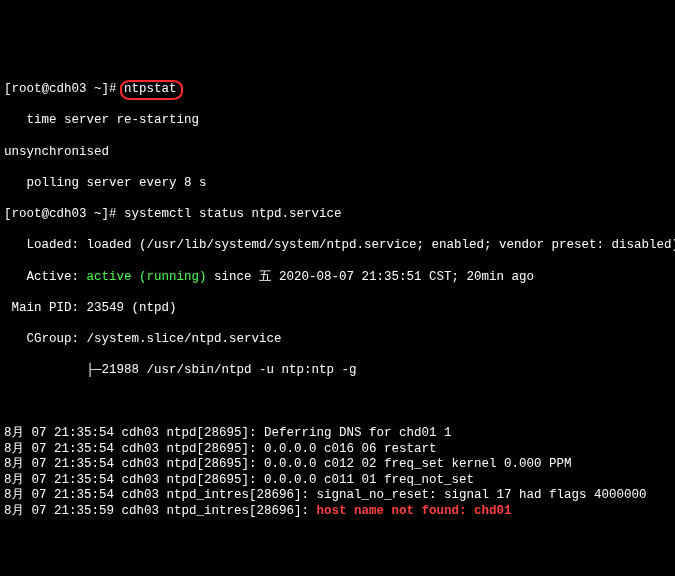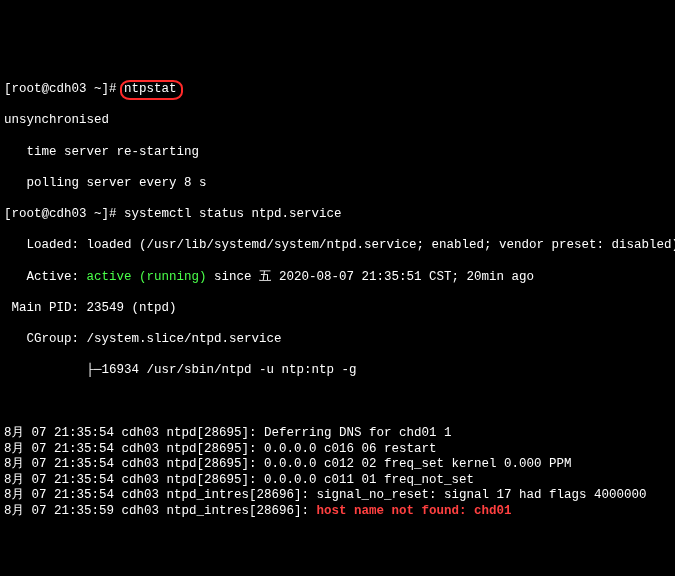--- a/index.html
+++ b/index.html
@@ -34,29 +34,29 @@
   }
   .line { display: block; }
 </style>
 </head>
 <body>
 
 
 
 <div>
 <span class="line"><span>[root@cdh03 ~]# </span><span class="highlight-box"><span>ntpstat</span></span></span>
+<span class="line">   time server re-starting</span>
 <span class="line">unsynchronised</span>
-<span class="line">   time server re-starting</span>
 <span class="line">   polling server every 8 s</span>
 <span class="line"><span>[root@cdh03 ~]# </span><span>systemctl status ntpd.service</span></span>
 <span class="line">   Loaded: loaded (/usr/lib/systemd/system/ntpd.service; enabled; vendor preset: disabled)</span>
 <span class="line"><span>   Active: </span><span class="greenb">active (running)</span><span> since 五 2020-08-07 21:35:51 CST; 20min ago</span></span>
 <span class="line"> Main PID: 23549 (ntpd)</span>
 <span class="line">   CGroup: /system.slice/ntpd.service</span>
-<span class="line">           ├─16934 /usr/sbin/ntpd -u ntp:ntp -g</span>
+<span class="line">           ├─21988 /usr/sbin/ntpd -u ntp:ntp -g</span>
 <span class="line"> </span>
 <div id="logblock1"><span class="line">8月 07 21:35:54 cdh03 ntpd[28695]: Deferring DNS for chd01 1</span><span class="line">8月 07 21:35:54 cdh03 ntpd[28695]: 0.0.0.0 c016 06 restart</span><span class="line">8月 07 21:35:54 cdh03 ntpd[28695]: 0.0.0.0 c012 02 freq_set kernel 0.000 PPM</span><span class="line">8月 07 21:35:54 cdh03 ntpd[28695]: 0.0.0.0 c011 01 freq_not_set</span><span class="line">8月 07 21:35:54 cdh03 ntpd_intres[28696]: signal_no_reset: signal 17 had flags 4000000</span><span class="line"><span>8月 07 21:35:59 cdh03 ntpd_intres[28696]: </span><span class="red">host name not found: chd01</span></span></div>
 
 
 
 
 
 
 
 

